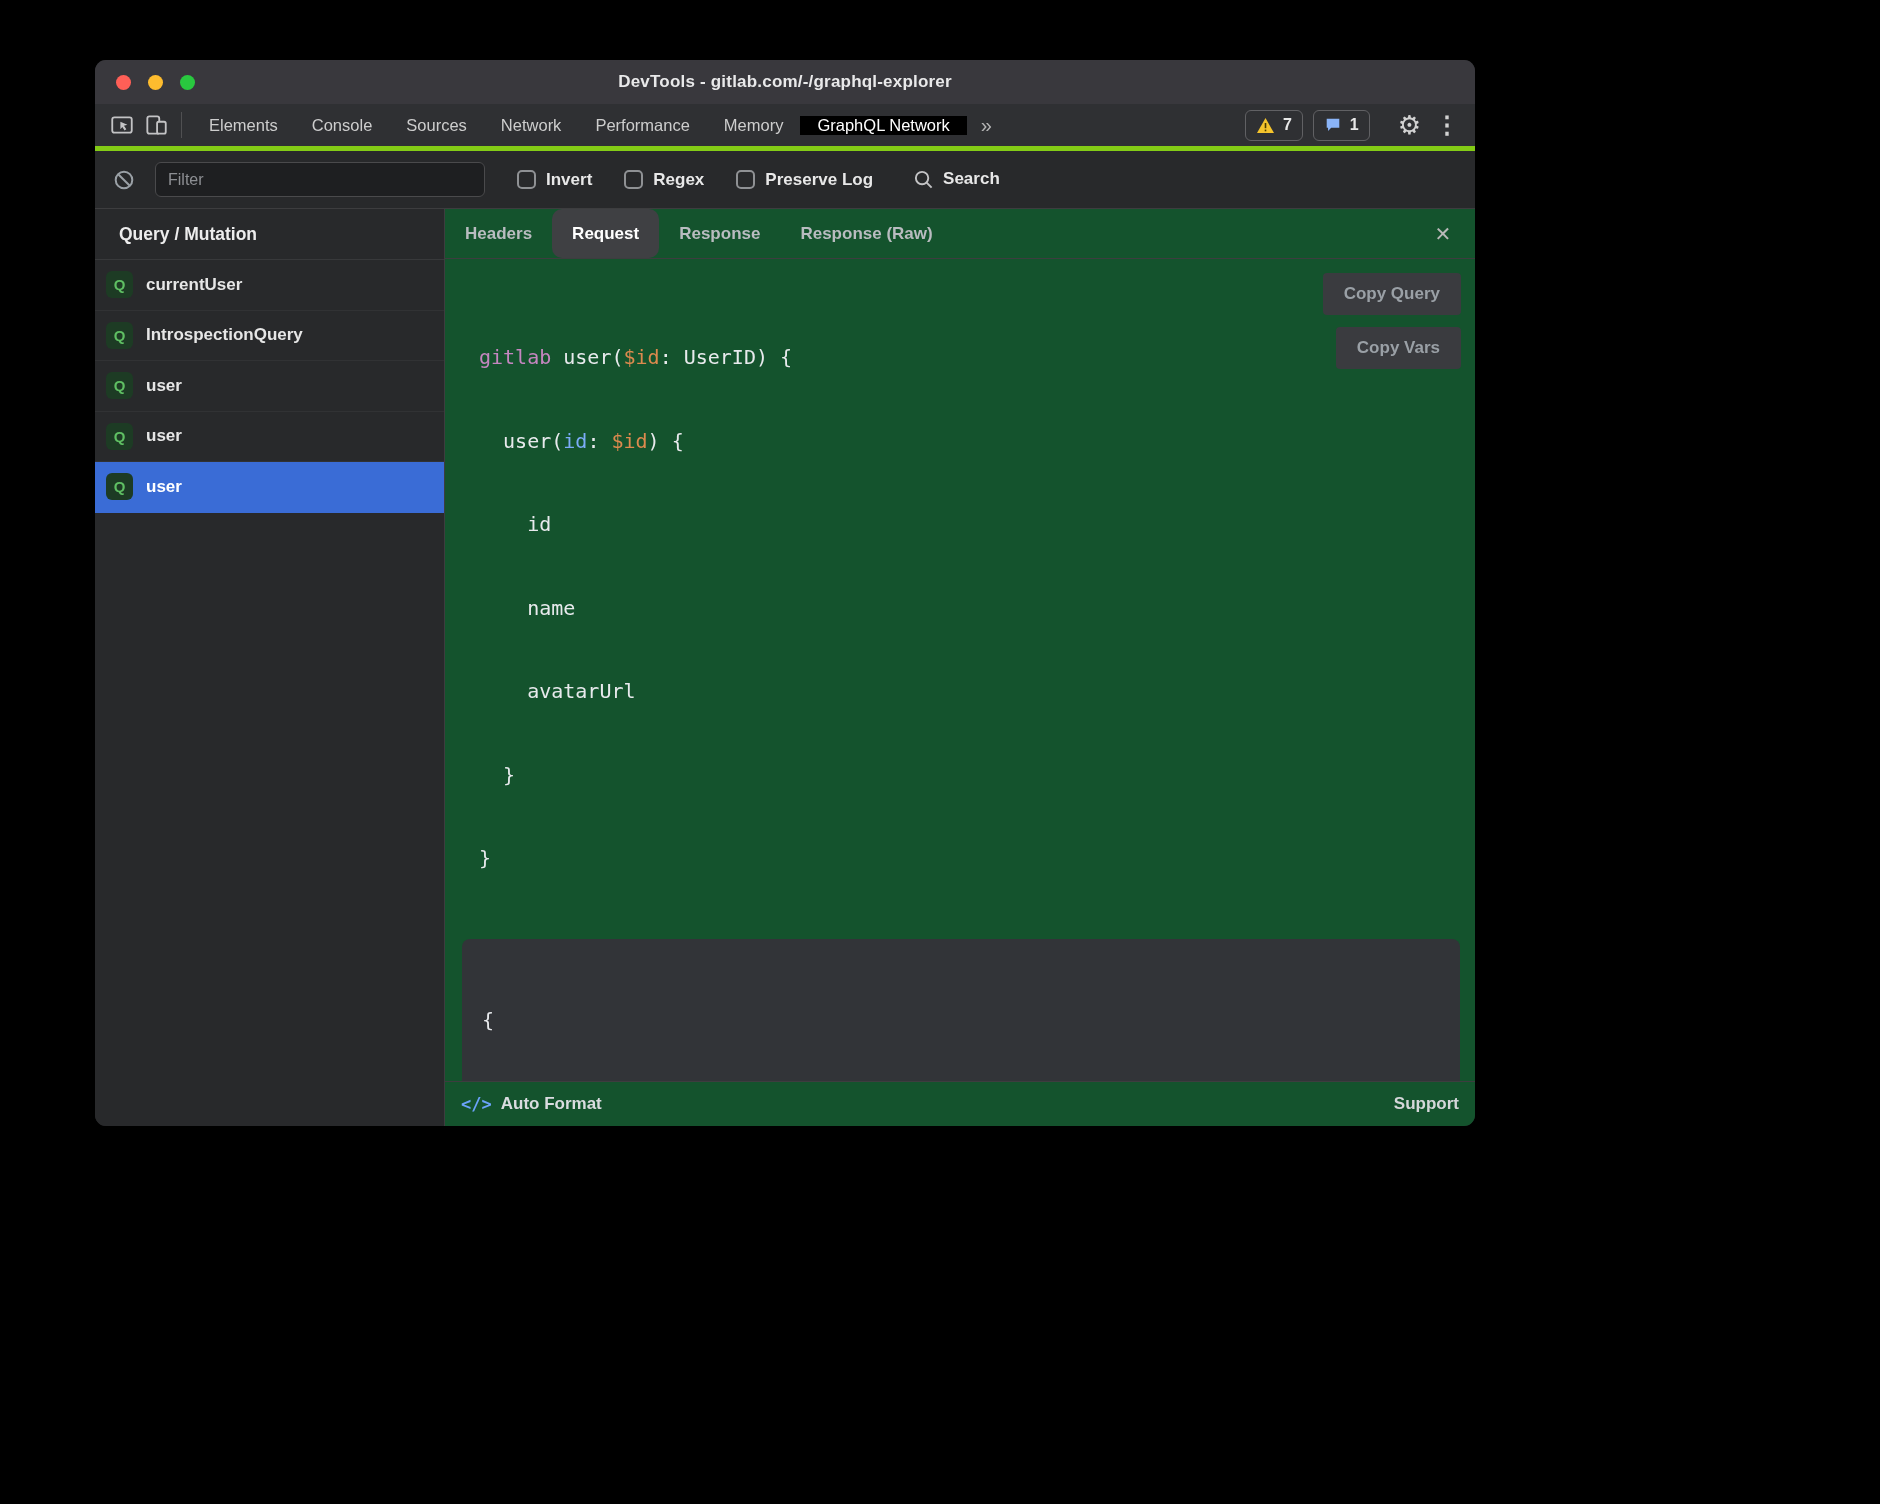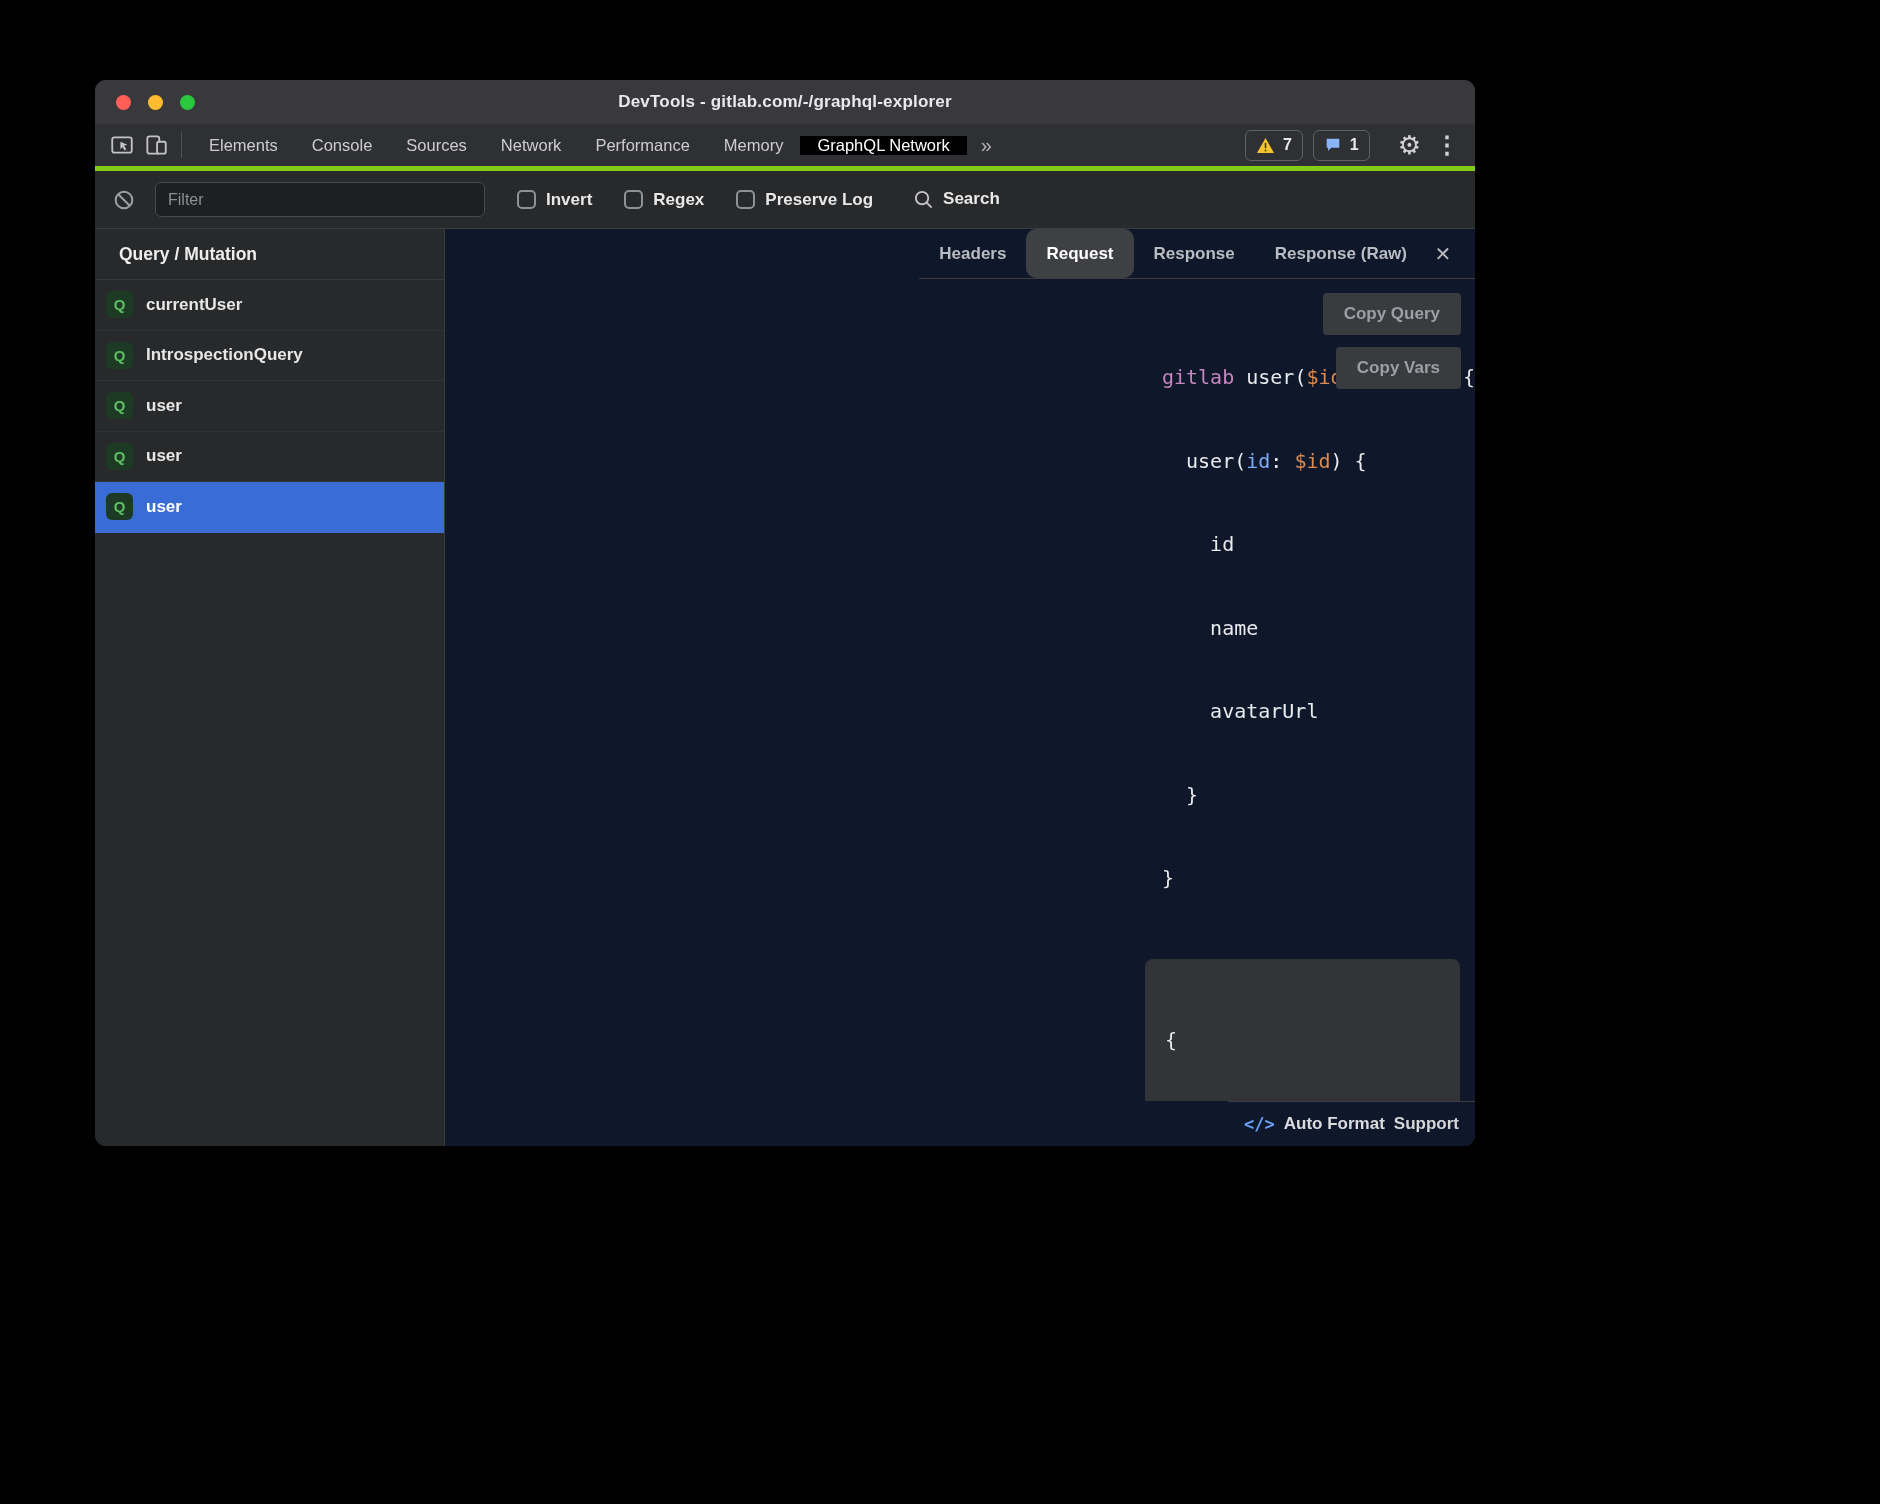--- a/index.html
+++ b/index.html
@@ -1,19 +1,19 @@
 <!DOCTYPE html>
 <html><head>
 <meta charset="utf-8">
 <style>
   * { margin:0; padding:0; box-sizing:border-box; }
   html,body { width:1880px; height:1504px; background:#000; font-family:"Liberation Sans", sans-serif; overflow:hidden; }
 
   .window {
-    position:absolute; left:95px; top:80px; width:1380px; height:1066px;
+    position:absolute; left:95px; top:60px; width:1380px; height:1066px;
     background:#28292b; border-radius:11px; overflow:hidden;
     display:flex; flex-direction:column;
   }
 
   
   .titlebar {
     height:44px; flex:none; background:#39383d; position:relative;
     display:flex; align-items:center; justify-content:center;
   }
   .traffic { position:absolute; left:21px; top:0; height:100%; display:flex; align-items:center; gap:17px; }
@@ -70,21 +70,21 @@
   .q-item {
     height:50.5px; flex:none; display:flex; align-items:center; padding-left:11px; gap:13px;
     font-size:17px; font-weight:bold; color:#e6e6e6; border-bottom:1px solid #313234;
   }
   .q-item.selected { background:#3a6cd6; color:#fff; border-color:transparent; }
   .q-badge {
     width:27px; height:27px; border-radius:6px; background:#1d3b24; color:#5fbf63;
     font-size:15px; font-weight:bold; display:flex; align-items:center; justify-content:center; flex:none;
   }
 
-  .main { flex:1; min-width:0; display:flex; flex-direction:column; background:#0f172a;align-items:flex-end; }
+  .main { flex:1; min-width:0; display:flex; flex-direction:column; background:#14532d; }
   .paneltabs { height:50px; flex:none; border-bottom:1px solid #3d3d3f; display:flex; align-items:stretch; }
   .ptab { display:flex; align-items:center; padding:0 20px; font-size:17px; font-weight:600; color:#b9bcc0; white-space:nowrap; }
   .ptab.active { background:#3f4043; color:#fff;border-radius:10px; }
   .panel-close { margin-left:auto; align-self:center; margin-right:16px; color:#b9b9b9; font-size:20px; width:32px; height:32px; display:flex; align-items:center; justify-content:center; }
 
   .request-area { flex:1; position:relative; overflow:hidden; }
   .code { font-family:"DejaVu Sans Mono", monospace; font-size:20px; white-space:pre; color:#e8eaed; }
   .query-code { margin:33px 0 0 34px; }
   .query-code .cl { line-height:35.5px; height:35.5px; }
   .vars-box {

